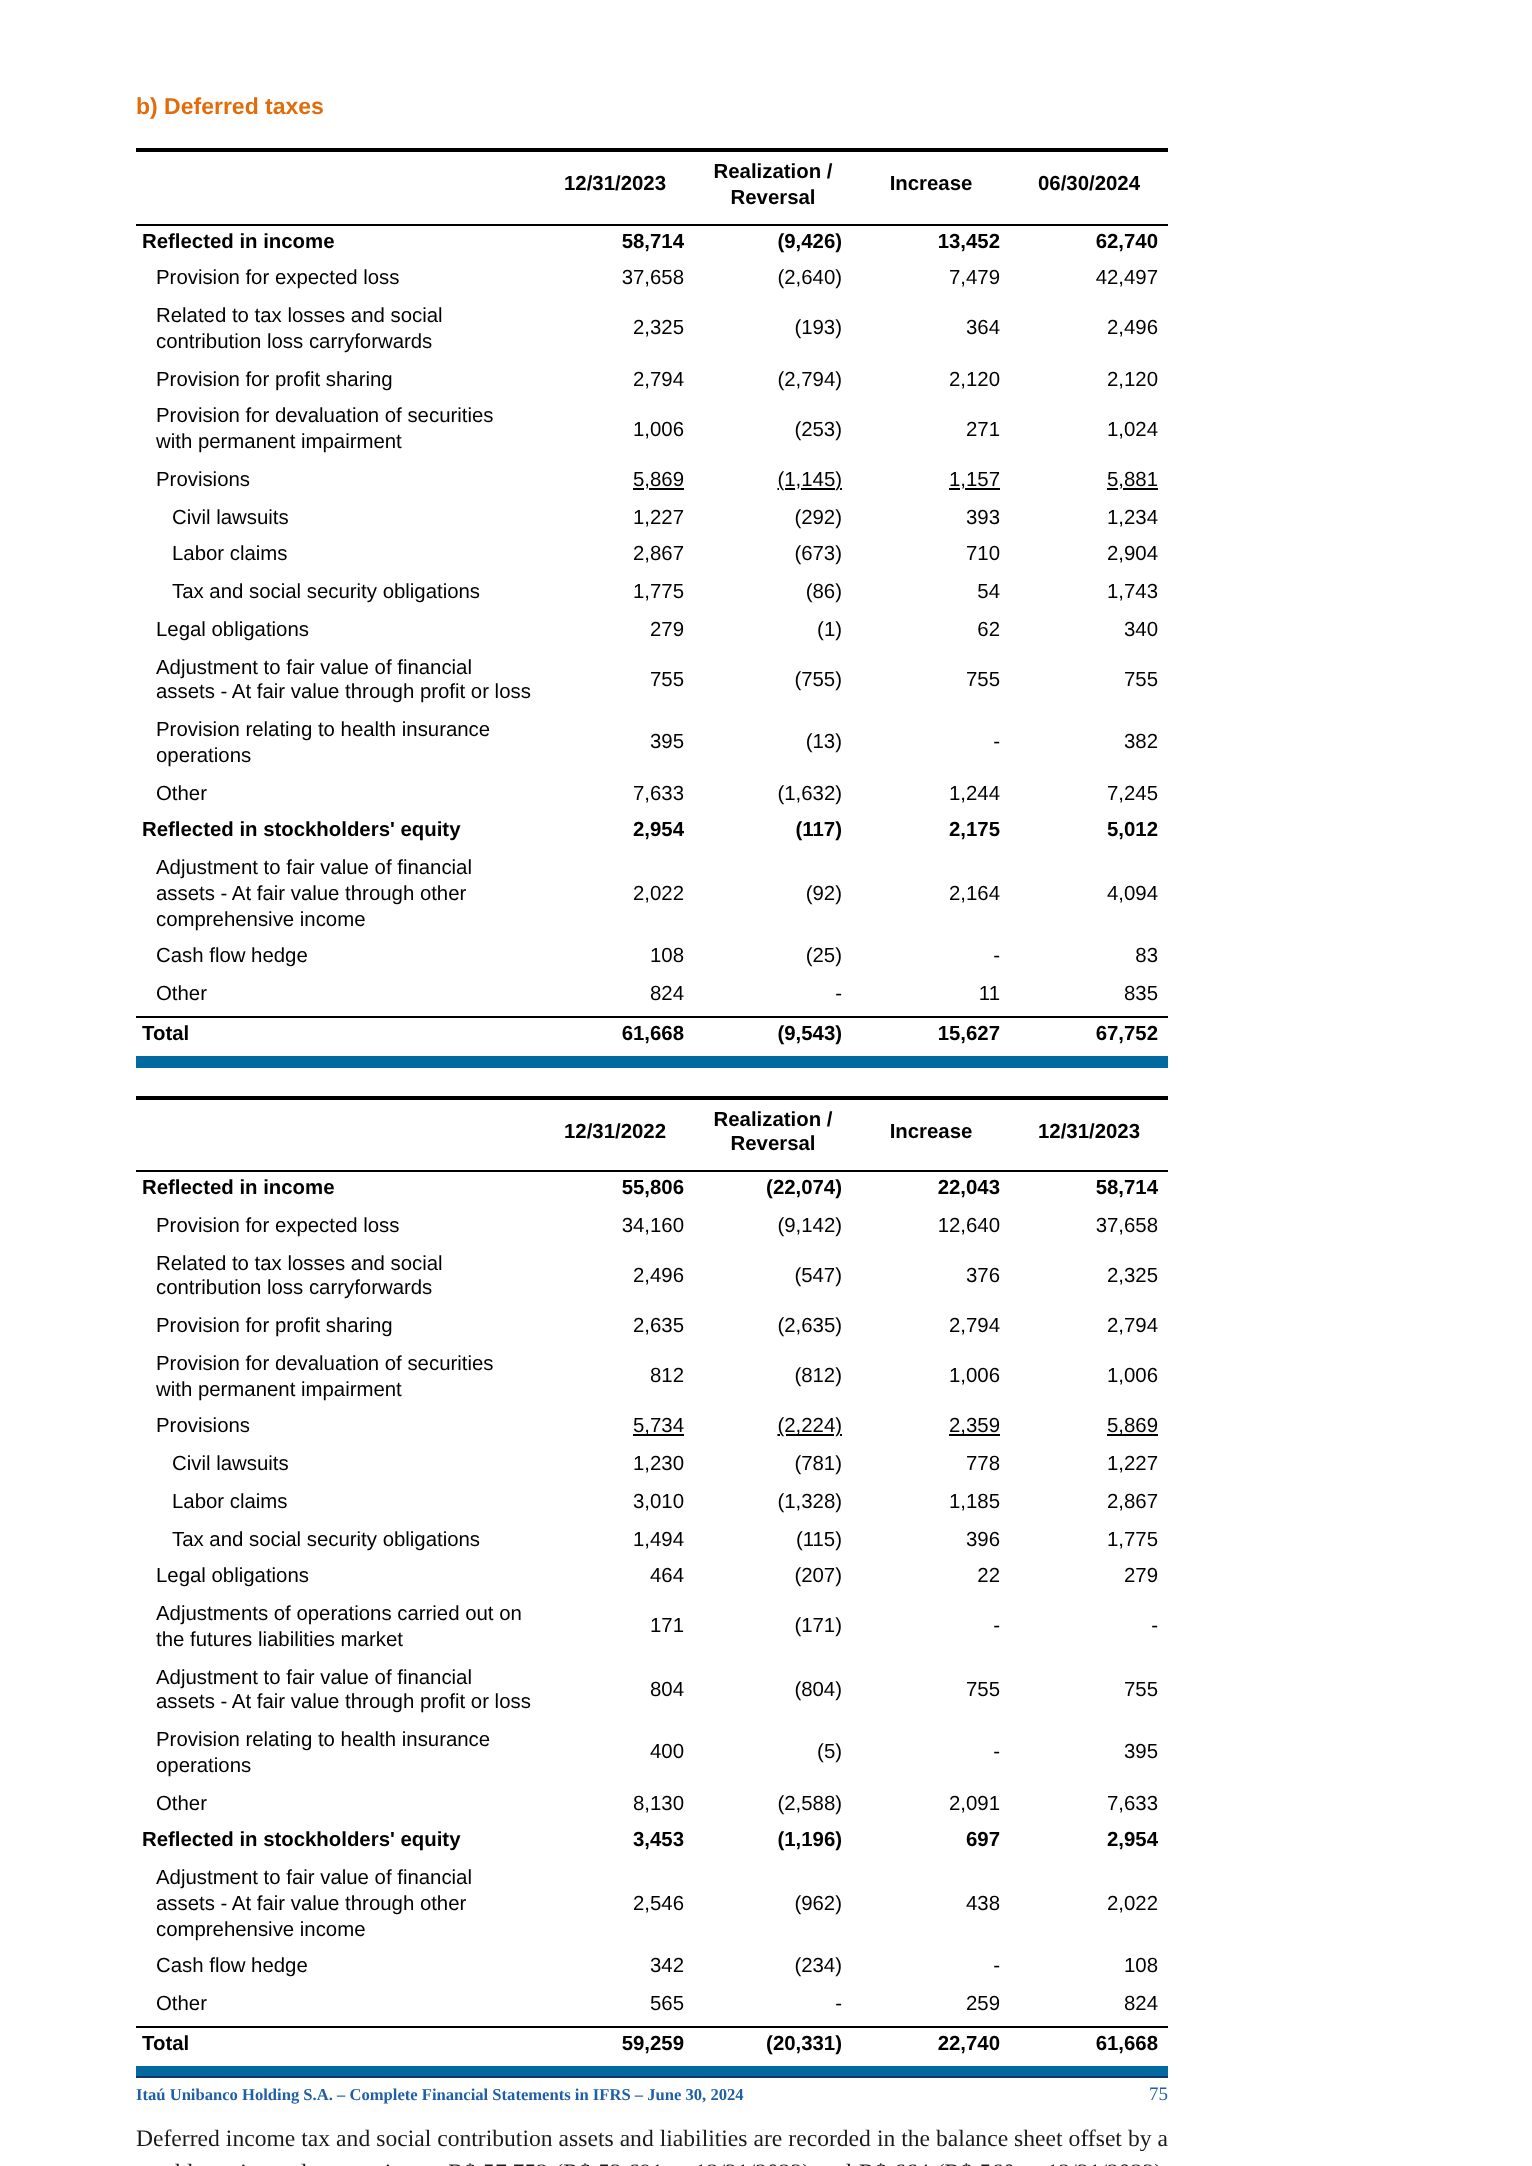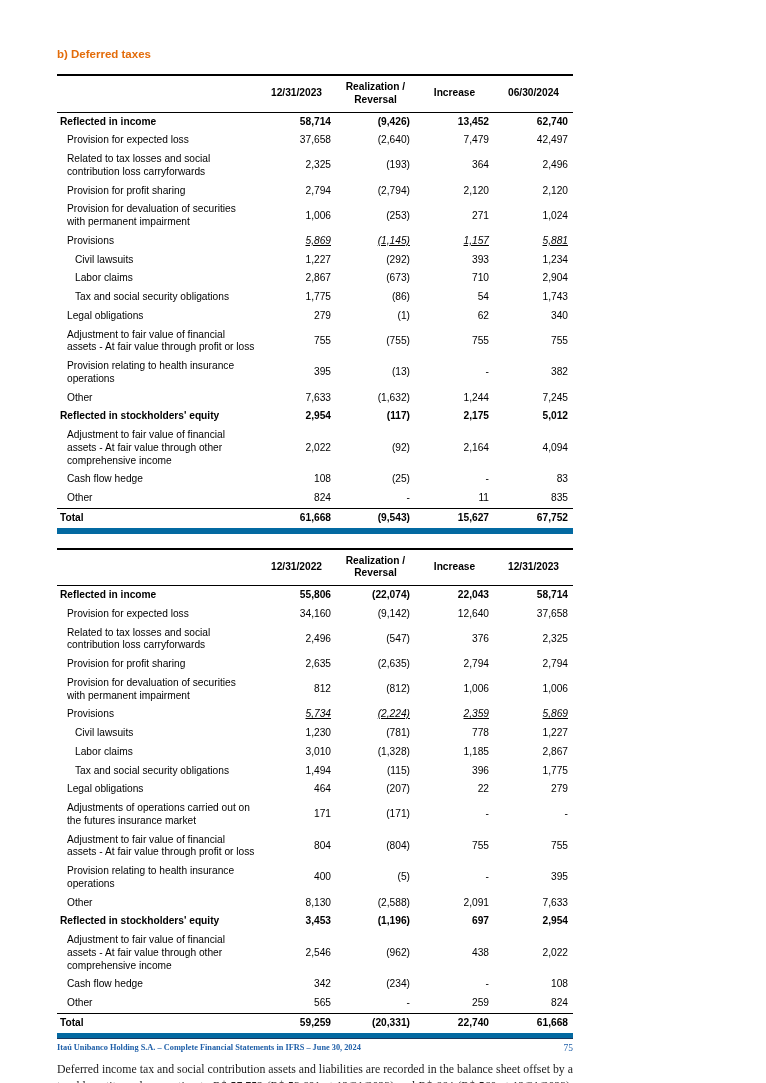--- a/index.html
+++ b/index.html
@@ -6,20 +6,21 @@
   html, body { margin: 0; padding: 0; background: #ffffff; }
   .page {
     position: relative;
     width: 632px;
     height: 1083px;
     background: #ffffff;
     font-family: "Liberation Sans", sans-serif;
     color: #000;
     padding: 48px 59px 0 57px;
     overflow: hidden;
+    margin-left: 11px;
   }
   .h-orange {
     color: #E36C0A;
     font-weight: bold;
     font-size: 11.5px;
     margin: 0 0 14px 0;
   }
   .h-statement {
     color: #E36C0A;
     font-weight: bold;
@@ -47,21 +48,21 @@
   table.fin td {
     padding: 3px 2px;
     vertical-align: middle;
   }
   table.fin td.num { text-align: right; padding-right: 5px; white-space: nowrap; }
   table.fin tr.bold td { font-weight: bold; }
   table.fin tr.total td { border-top: 1px solid #000; border-bottom: 6px solid #0369a1; font-weight: bold; }
   table.fin td.indent0 { padding-left: 3px; }
   table.fin td.indent1 { padding-left: 10px; }
   table.fin td.indent2 { padding-left: 18px; }
-  table.fin td.u { text-decoration: underline; font-style: italic; }
+  table.fin td.u { text-decoration: underline; }
   .closing {
     font-size: 11.8px;
     line-height: 1.5;
     text-align: justify;
     margin-top: 22px;
     color: #1a1a1a;
     font-family: Liberation Serif, serif;
   }
   .footer {
     position: absolute;
@@ -308,21 +309,21 @@
           <td class="num">1,775</td>
         </tr>
         <tr>
           <td class="label indent1">Legal obligations</td>
           <td class="num">464</td>
           <td class="num">(207)</td>
           <td class="num">22</td>
           <td class="num">279</td>
         </tr>
         <tr>
-          <td class="label indent1">Adjustments of operations carried out on the futures insurance market</td>
+          <td class="label indent1">Adjustments of operations carried out on the futures liabilities market</td>
           <td class="num">171</td>
           <td class="num">(171)</td>
           <td class="num">-</td>
           <td class="num">-</td>
         </tr>
         <tr>
           <td class="label indent1">Adjustment to fair value of financial assets - At fair value through profit or loss</td>
           <td class="num">804</td>
           <td class="num">(804)</td>
           <td class="num">755</td>

